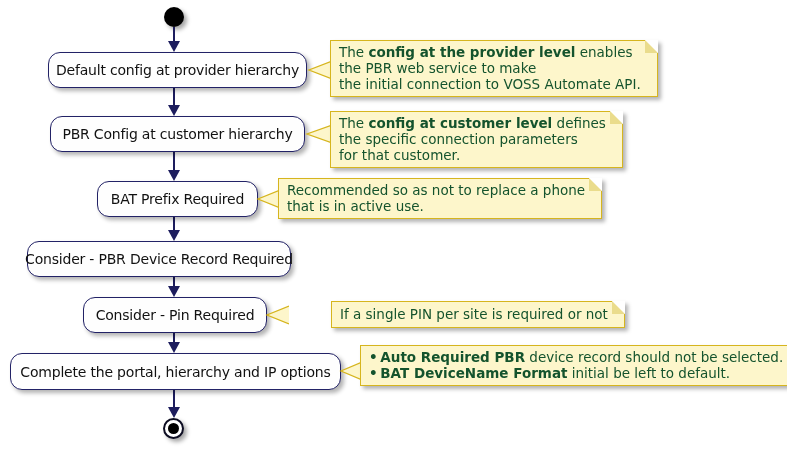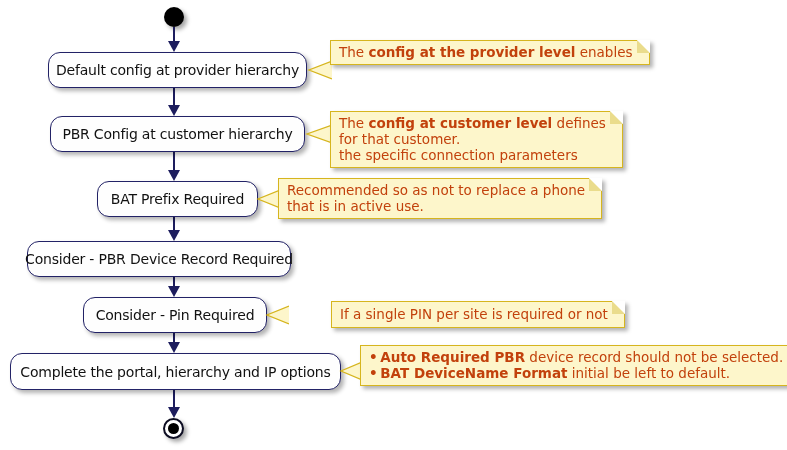--- a/index.html
+++ b/index.html
@@ -47,21 +47,21 @@
     border-top:11px solid var(--arrow_color,#1d1d5e);
   }
 
   
   .note {
     position:absolute; box-sizing:border-box;
     background:var(--note_bg,#FDF6CB);
     border:1px solid var(--note_border,#D6B51E);
     box-shadow:3px 3px 4px rgba(0,0,0,0.3);
     font-size:13.5px; line-height:16px; padding:3px 16px 4px 8px;
-    white-space:nowrap; color:#c2410c;
+    white-space:nowrap; color:#14532d;
   }
   .note::before { 
     content:""; position:absolute; top:-1px; right:-1px;
     border-style:solid; border-width:0 13px 13px 0;
     border-color:#ffffff #ffffff var(--note_fold,#EADC8C) var(--note_fold,#EADC8C);
   }
   .note .note-line .b { font-weight:bold; }
   .note .bullet { font-weight:bold; }
   .pointer { position:absolute; }
 </style>
@@ -103,29 +103,31 @@
 
   <div class="activity" style="left:83px;top:297px;width:184px;height:36px;">Consider - Pin Required</div>
 
   <div class="activity" style="left:10px;top:353px;width:331px;height:37px;">Complete the portal, hierarchy and IP options</div>
 
   <svg class="pointer" style="left:306px;top:59px;" width="26" height="22">
     <path d="M26 2 L3 11 L26 20" fill="var(--note_bg)" stroke="var(--note_border)" stroke-width="1.3"></path>
   </svg>
   <div class="note" style="left:330px;top:40px;">
       <div class="note-line"><span>The </span><span class="b">config at the provider level</span><span> enables</span></div>
+      <div class="note-line"><span>the PBR web service to make</span></div>
+      <div class="note-line"><span>the initial connection to VOSS Automate API.</span></div>
     </div>
 
   <svg class="pointer" style="left:304px;top:123px;" width="28" height="22">
     <path d="M28 2 L3 11 L28 20" fill="var(--note_bg)" stroke="var(--note_border)" stroke-width="1.3"></path>
   </svg>
   <div class="note" style="left:330px;top:111px;">
       <div class="note-line"><span>The </span><span class="b">config at customer level</span><span> defines</span></div>
+      <div class="note-line"><span>the specific connection parameters</span></div>
       <div class="note-line"><span>for that customer.</span></div>
-      <div class="note-line"><span>the specific connection parameters</span></div>
     </div>
 
   <svg class="pointer" style="left:255px;top:188px;" width="25" height="22">
     <path d="M25 2 L3 11 L25 20" fill="var(--note_bg)" stroke="var(--note_border)" stroke-width="1.3"></path>
   </svg>
   <div class="note" style="left:278px;top:178px;">
       <div class="note-line"><span>Recommended so as not to replace a phone</span></div>
       <div class="note-line"><span>that is in active use.</span></div>
     </div>
 

